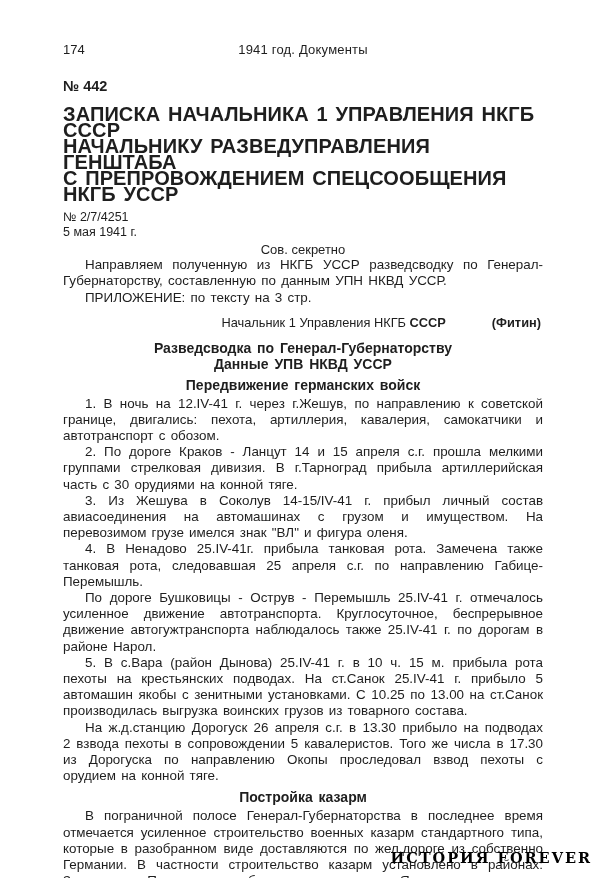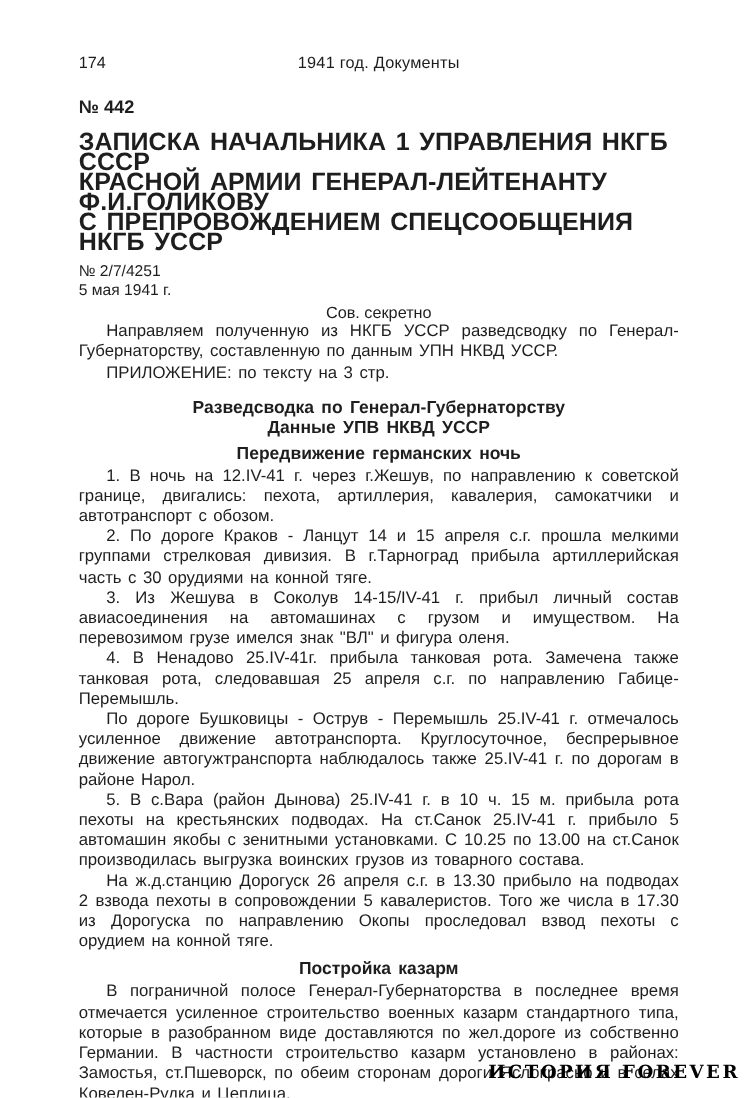--- a/index.html
+++ b/index.html
@@ -89,39 +89,43 @@
 
   <div class="running-head">
     <span class="pagenum">174</span>
     <span class="rtitle">1941 год. Документы</span>
   </div>
 
   <div class="doc-number">№ 442</div>
 
   <div class="doc-title">
     <div>ЗАПИСКА НАЧАЛЬНИКА 1 УПРАВЛЕНИЯ НКГБ СССР</div>
-    <div>КРАСНОЙ АРМИИ ГЕНЕРАЛ-ЛЕЙТЕНАНТУ Ф.И.ГОЛИКОВУ</div>
+    <div>НАЧАЛЬНИКУ РАЗВЕДУПРАВЛЕНИЯ ГЕНШТАБА</div>
     <div>С ПРЕПРОВОЖДЕНИЕМ СПЕЦСООБЩЕНИЯ НКГБ УССР</div>
   </div>
 
   <div class="ref-block">
     <div>№ 2/7/4251</div>
     <div>5 мая 1941 г.</div>
   </div>
 
   <div class="classification">Сов. секретно</div>
 
   <p class="para">Направляем полученную из НКГБ УССР разведсводку по Генерал-Губернаторству, составленную по данным УПН НКВД УССР.</p>
   <p class="para nojust attachment">ПРИЛОЖЕНИЕ: по тексту на 3 стр.</p>
 
+  <div class="signature">
+    <span class="pos"><span>Начальник 1 Управления НКГБ</span>&nbsp;<b>СССР</b></span>
+    <span class="name">(Фитин)</span>
+  </div>
 
   <p class="center-bold report-title">Разведсводка по Генерал-Губернаторству</p>
   <p class="center-bold">Данные УПВ НКВД УССР</p>
 
-  <p class="center-bold section-heading">Передвижение германских ночь</p>
+  <p class="center-bold section-heading">Передвижение германских войск</p>
   <p class="para">1. В ночь на 12.IV-41 г. через г.Жешув, по направлению к советской границе, двигались: пехота, артиллерия, кавалерия, самокатчики и автотранспорт с обозом.</p>
   <p class="para">2. По дороге Краков - Ланцут 14 и 15 апреля с.г. прошла мелкими группами стрелковая дивизия. В г.Тарноград прибыла артиллерийская часть с 30 орудиями на конной тяге.</p>
   <p class="para">3. Из Жешува в Соколув 14-15/IV-41 г. прибыл личный состав авиасоединения на автомашинах с грузом и имуществом. На перевозимом грузе имелся знак "ВЛ" и фигура оленя.</p>
   <p class="para">4. В Ненадово 25.IV-41г. прибыла танковая рота. Замечена также танковая рота, следовавшая 25 апреля с.г. по направлению Габице-Перемышль.</p>
   <p class="para">По дороге Бушковицы - Острув - Перемышль 25.IV-41 г. отмечалось усиленное движение автотранспорта. Круглосуточное, беспрерывное движение автогужтранспорта наблюдалось также 25.IV-41 г. по дорогам в районе Нарол.</p>
   <p class="para">5. В с.Вара (район Дынова) 25.IV-41 г. в 10 ч. 15 м. прибыла рота пехоты на крестьянских подводах. На ст.Санок 25.IV-41 г. прибыло 5 автомашин якобы с зенитными установками. С 10.25 по 13.00 на ст.Санок производилась выгрузка воинских грузов из товарного состава.</p>
   <p class="para">На ж.д.станцию Дорогуск 26 апреля с.г. в 13.30 прибыло на подводах 2 взвода пехоты в сопровождении 5 кавалеристов. Того же числа в 17.30 из Дорогуска по направлению Окопы проследовал взвод пехоты с орудием на конной тяге.</p>
 
   <p class="center-bold section-heading">Постройка казарм</p>
   <p class="para">В пограничной полосе Генерал-Губернаторства в последнее время отмечается усиленное строительство военных казарм стандартного типа, которые в разобранном виде доставляются по жел.дороге из собственно Германии. В частности строительство казарм установлено в районах: Замостья, ст.Пшеворск, по обеим сторонам дороги Яслокрасно и в селах Ковелен-Рудка и Цеплица.</p>

